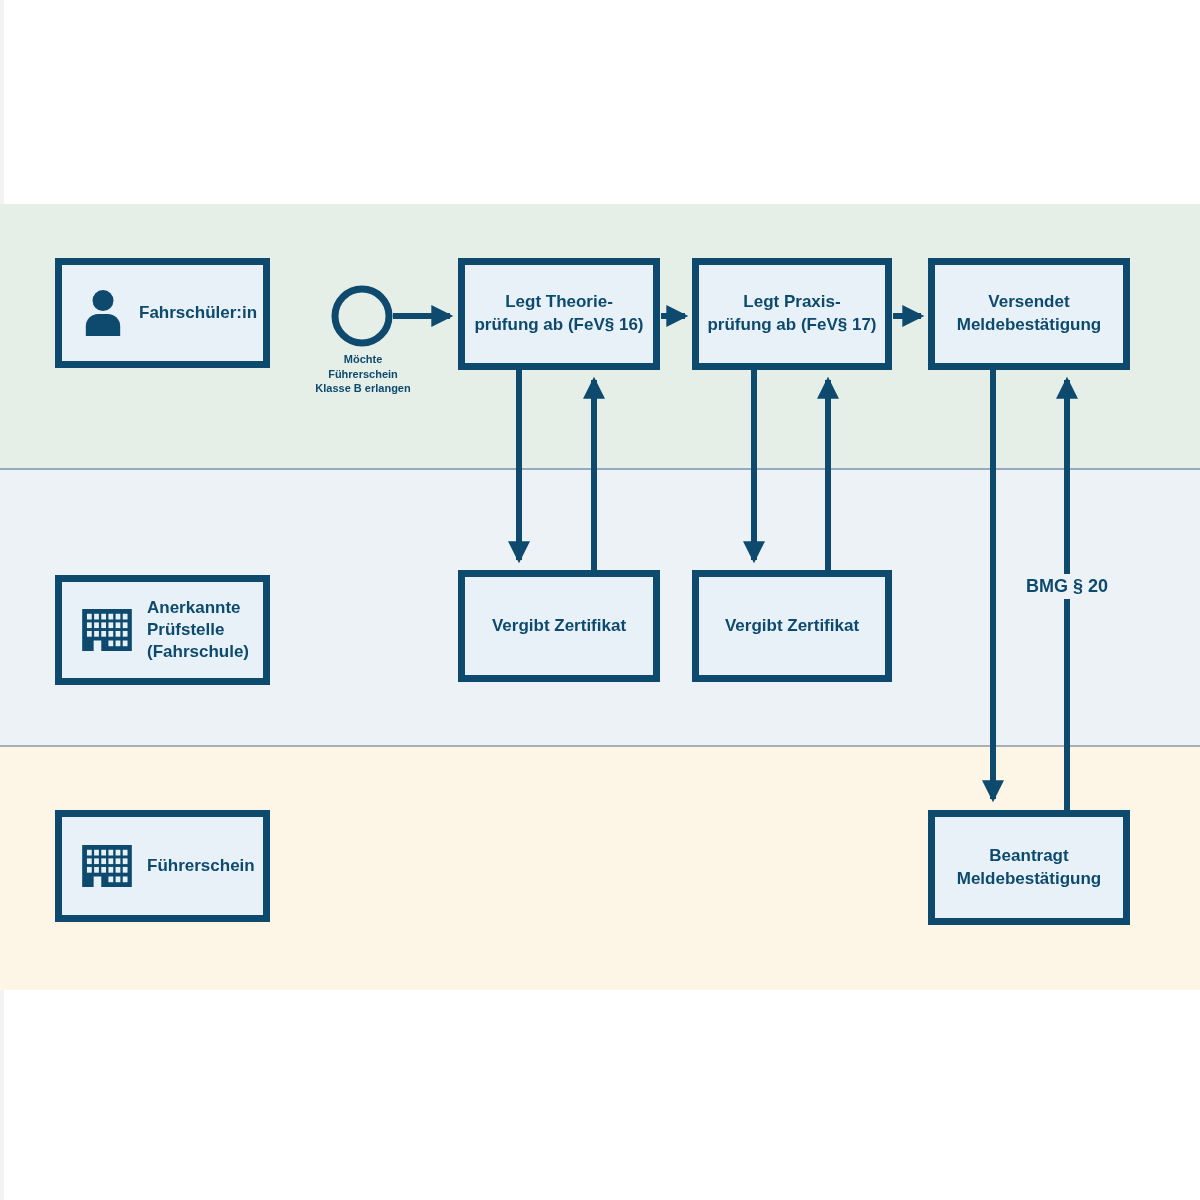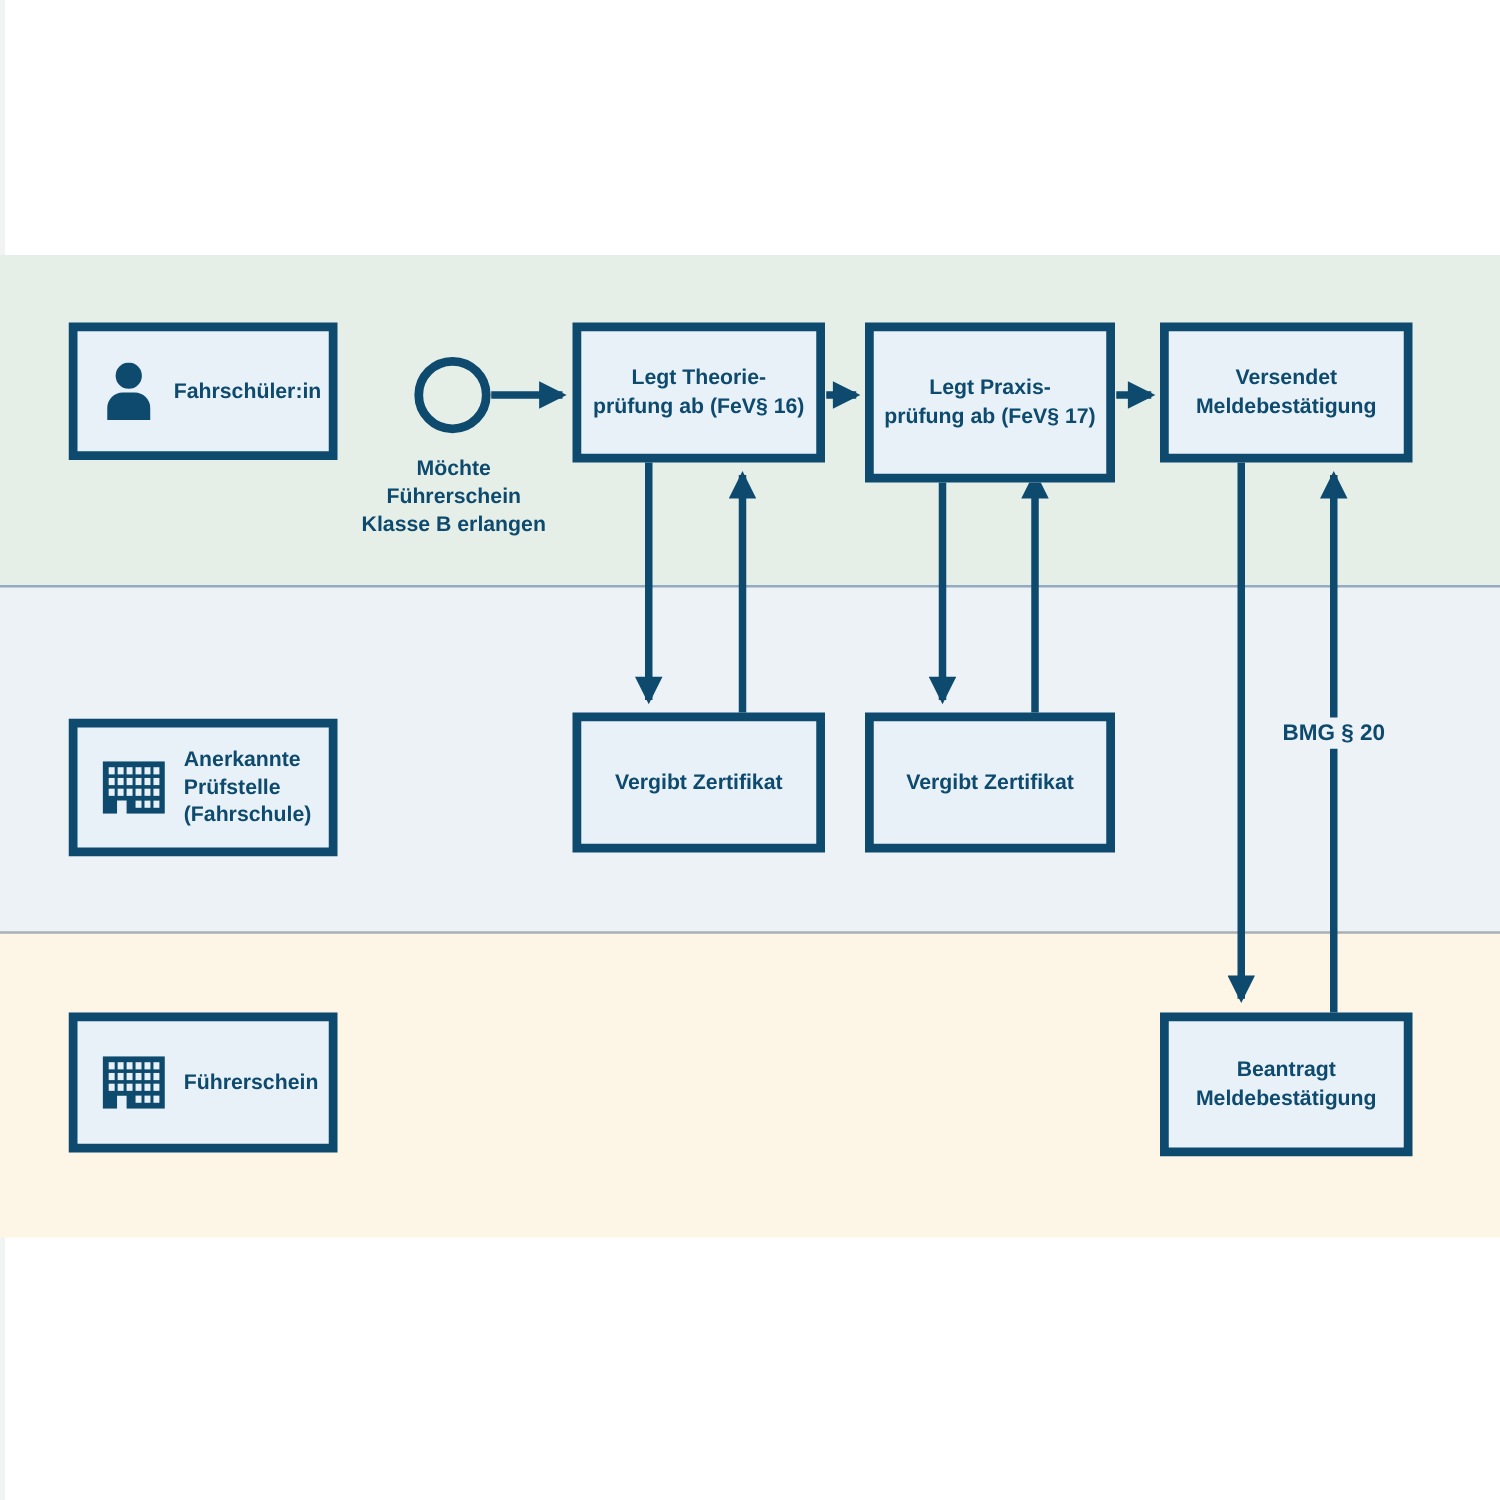--- a/index.html
+++ b/index.html
@@ -34,32 +34,32 @@
   }
   .lane-label-box{
     position:absolute;z-index:3;box-sizing:border-box;
     border:7px solid var(--ink);background:var(--node-fill);
     display:flex;align-items:center;gap:15px;padding-left:20px;
     color:var(--ink);font-weight:bold;font-size:17px;line-height:1.3;
     text-align:left;white-space:pre-line;
   }
   .lane-label-box .icon{flex:0 0 auto;display:flex;align-items:center;}
   .node-theorie{left:458px;top:258px;width:202px;height:112px;}
-  .node-praxis{left:692px;top:258px;width:200px;height:128px;}
+  .node-praxis{left:692px;top:258px;width:200px;height:112px;}
   .node-beantragt{left:928px;top:258px;width:202px;height:112px;}
   .node-vergibt-theorie{left:458px;top:570px;width:202px;height:112px;}
   .node-vergibt-praxis{left:692px;top:570px;width:200px;height:112px;}
   .node-versendet{left:928px;top:810px;width:202px;height:115px;}
   .label-fahrschueler{left:55px;top:258px;width:215px;height:110px;}
   .label-pruefstelle{left:55px;top:575px;width:215px;height:110px;}
   .label-meldebehoerde{left:55px;top:810px;width:215px;height:112px;}
   .start-label{
     position:absolute;z-index:3;left:265px;top:352px;width:196px;
-    color:var(--ink);font-weight:bold;font-size:17px;line-height:1.32;
-    text-align:center;white-space:pre-line;margin-top:12px;
+    color:var(--ink);font-weight:bold;font-size:11px;line-height:1.32;
+    text-align:center;white-space:pre-line;
   }
   .bmg-label{
     position:absolute;z-index:4;left:1067px;top:574px;transform:translateX(-50%);
     background:var(--lane-pruefstelle-bg);padding:2px 9px;
     color:var(--ink);font-weight:bold;font-size:18px;white-space:nowrap;
   }
   .connectors .edge{stroke:var(--ink);stroke-width:6;fill:none;}
   .connectors .start-circle{stroke:var(--ink);stroke-width:7;fill:none;}
 </style>
 </head>

